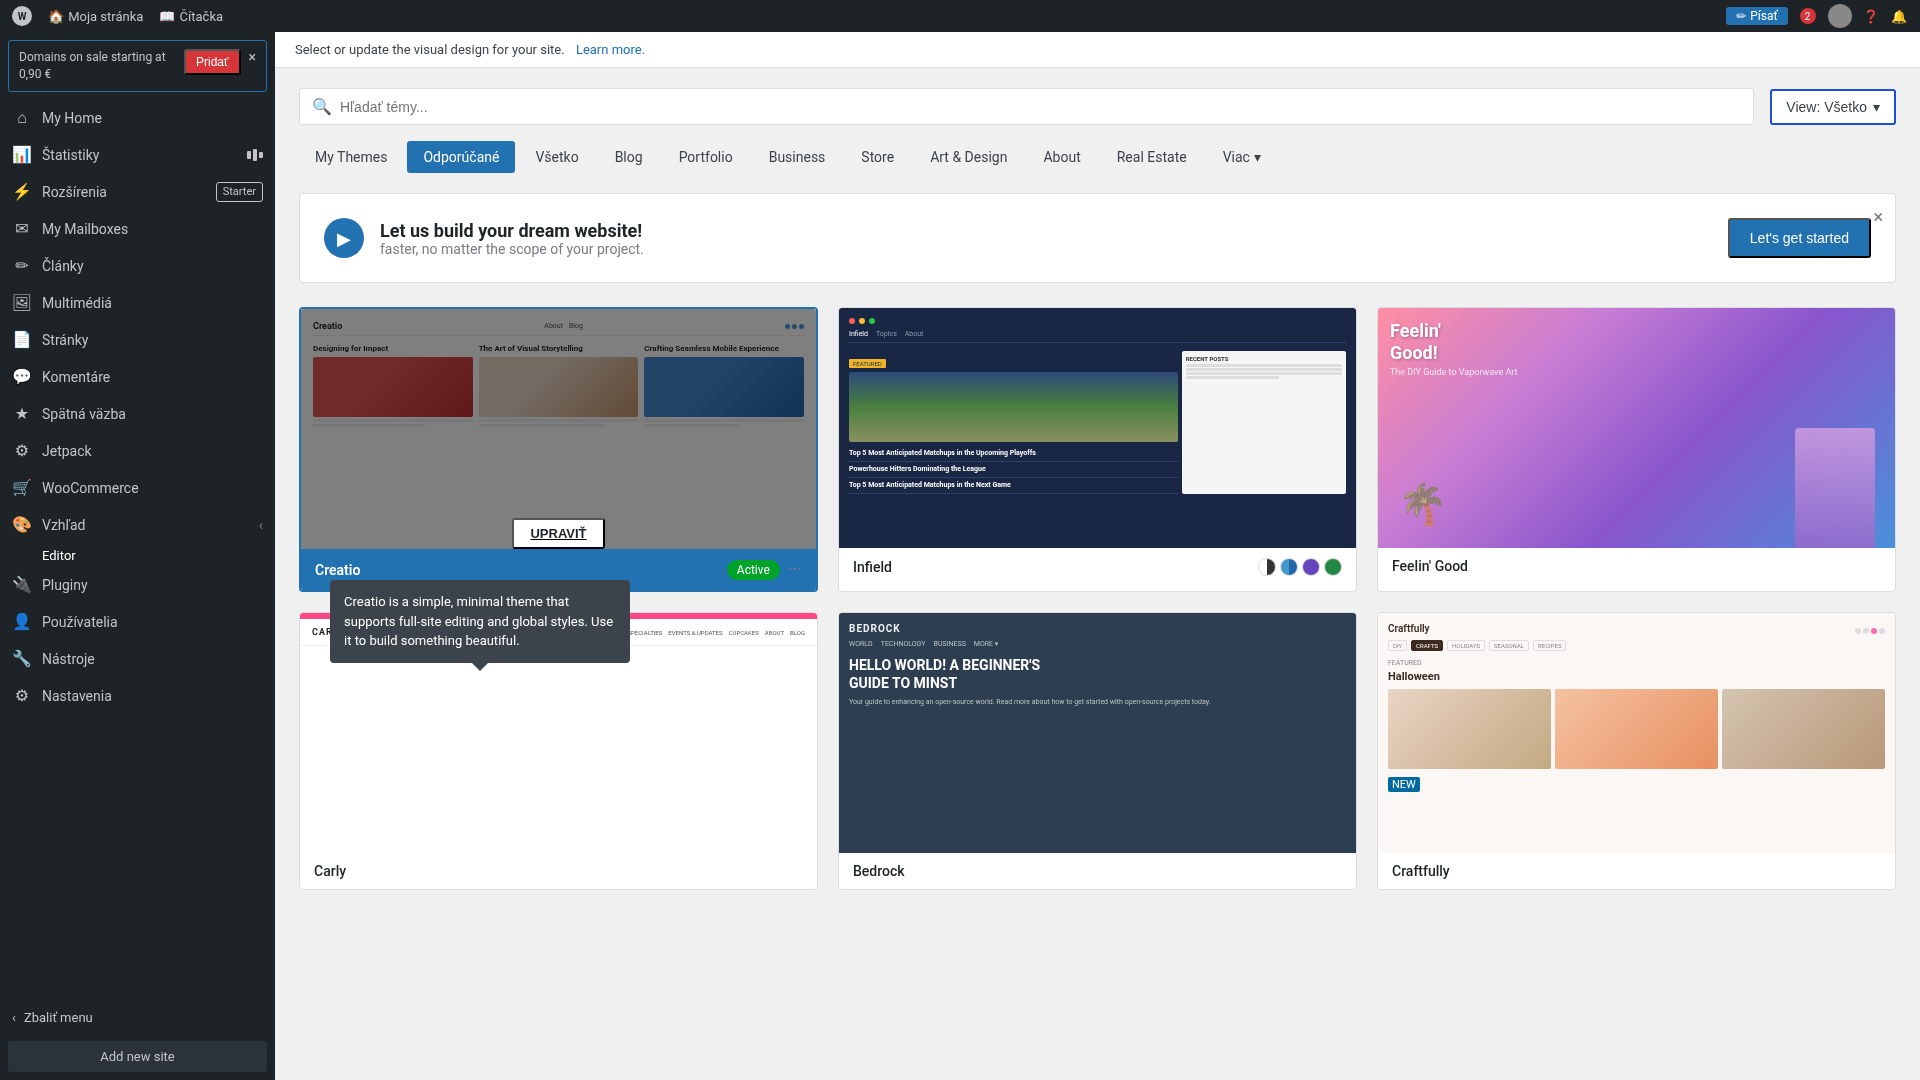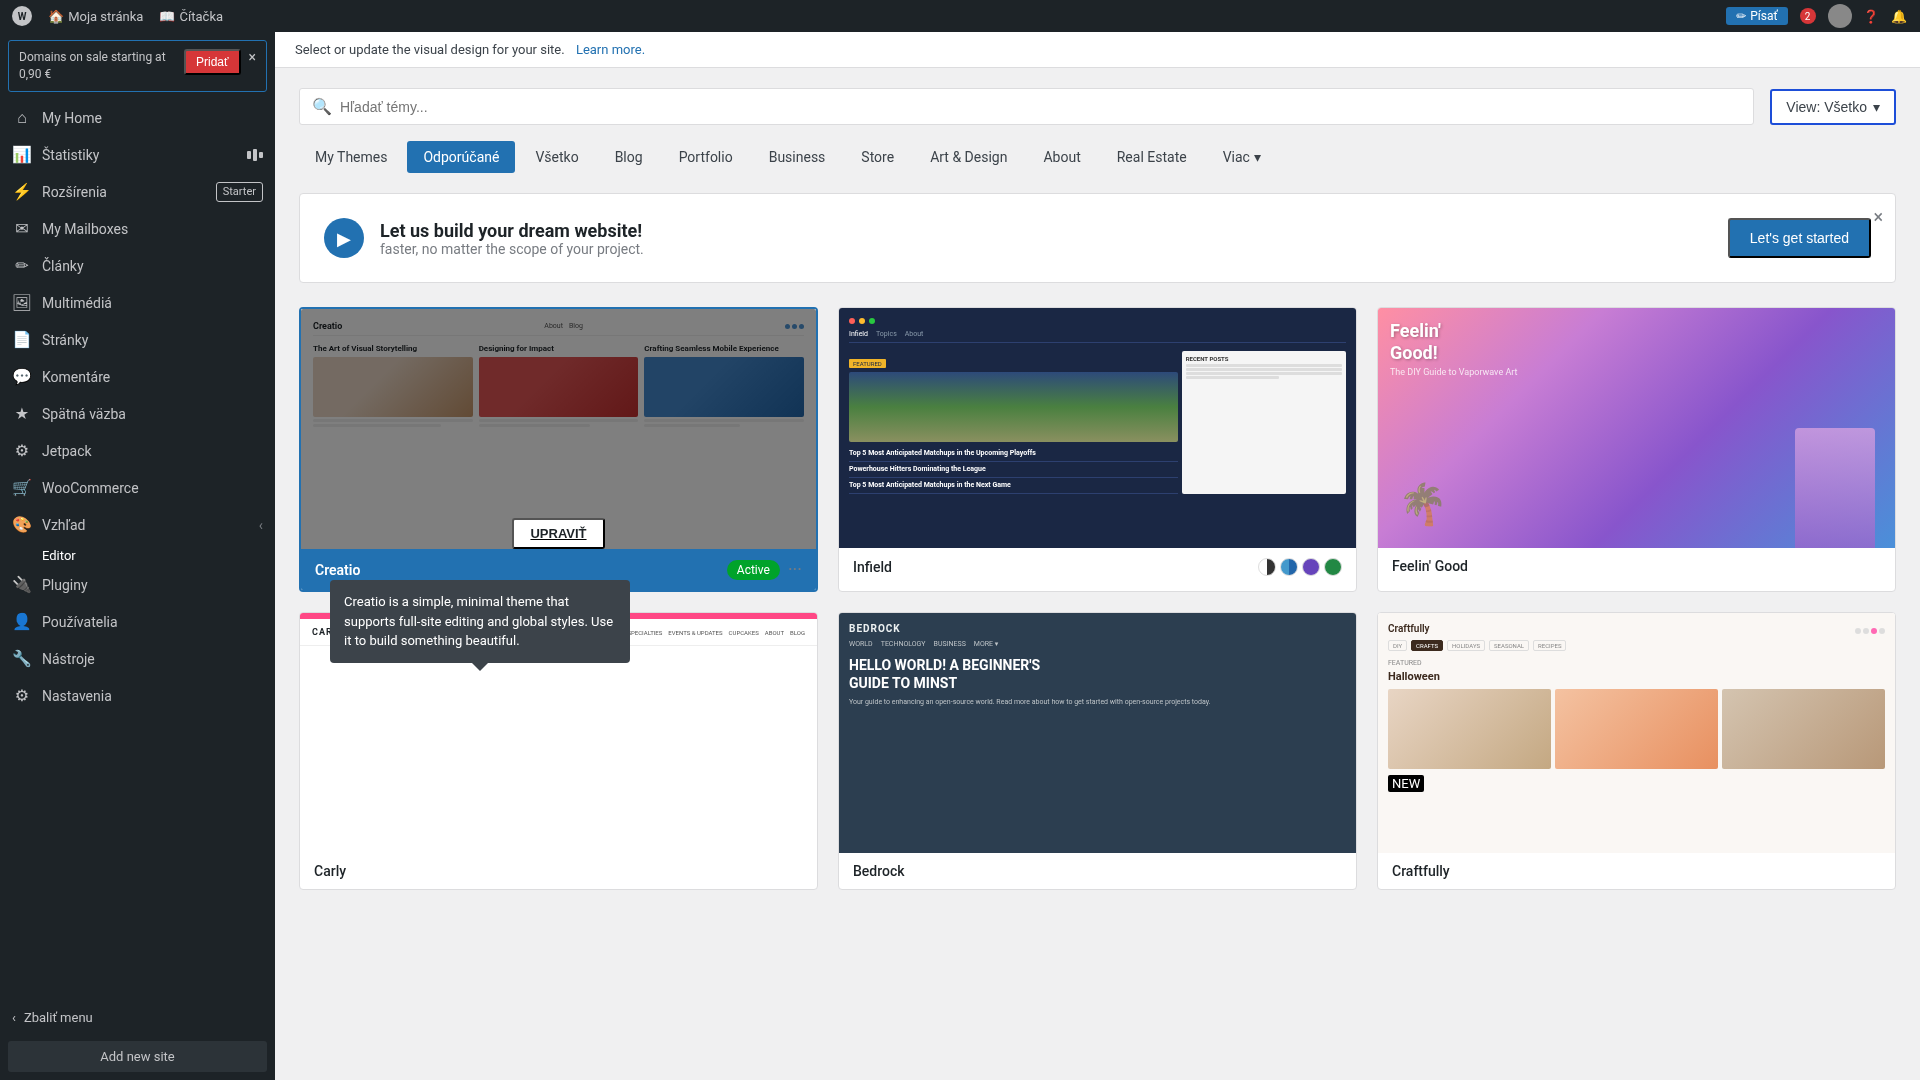--- a/index.html
+++ b/index.html
@@ -374,21 +374,21 @@
     .craftfully-featured { font-size: 7px; color: #888; margin-bottom: 3px; }
     .craftfully-post-title { font-size: 11px; font-weight: bold; color: #3c2a1e; margin-bottom: 6px; }
     .craftfully-img-grid { display: grid; grid-template-columns: repeat(3, 1fr); gap: 4px; height: 80px; }
     .craftfully-img { border-radius: 2px; overflow: hidden; }
     .craftfully-img-1 { background: linear-gradient(135deg, #e8d5c4, #c4a882); }
     .craftfully-img-2 { background: linear-gradient(135deg, #f4c2a1, #e89060); }
     .craftfully-img-3 { background: linear-gradient(135deg, #d4c4b0, #b89878); }
     .craftfully-dots { display: flex; gap: 2px; margin-top: 4px; justify-content: flex-end; }
     .craftfully-dot { width: 6px; height: 6px; border-radius: 50%; background: #ddd; }
     .craftfully-dot.pink { background: #ff69b4; }
-    .craftfully-label { background: #000000; color: #fff; font-size: 13px; padding: 1px 4px; border-radius: 2px; display: inline-block; margin-top: 2px; }
+    .craftfully-label { background: #0369a1; color: #fff; font-size: 11px; padding: 1px 4px; border-radius: 2px; display: inline-block; margin-top: 2px; }
 
     
     .theme-footer {
       padding: 10px 14px;
       display: flex;
       align-items: center;
       justify-content: space-between;
     }
     .theme-name { font-size: 14px; font-weight: 500; color: #1d2327; }
     .theme-active-badge { background: #00a32a; color: #fff; padding: 3px 10px; border-radius: 20px; font-size: 12px; }
@@ -621,30 +621,30 @@
                   <span>Blog</span>
                 </div>
                 <div class="creatio-dots">
                   <div class="creatio-dot blue"></div>
                   <div class="creatio-dot blue"></div>
                   <div class="creatio-dot blue"></div>
                 </div>
               </div>
               <div class="creatio-body">
                 <div>
+                  <div class="creatio-col-title">Designing for Impact</div>
+                  <div class="creatio-col-img creatio-img-red"></div>
+                  <div class="creatio-text-line"></div>
+                  <div class="creatio-text-line" style="width:70%"></div>
+                </div>
+                <div>
                   <div class="creatio-col-title">The Art of Visual Storytelling</div>
                   <div class="creatio-col-img creatio-img-art"></div>
                   <div class="creatio-text-line"></div>
                   <div class="creatio-text-line" style="width:80%"></div>
-                </div>
-                <div>
-                  <div class="creatio-col-title">Designing for Impact</div>
-                  <div class="creatio-col-img creatio-img-red"></div>
-                  <div class="creatio-text-line"></div>
-                  <div class="creatio-text-line" style="width:70%"></div>
                 </div>
                 <div>
                   <div class="creatio-col-title">Crafting Seamless Mobile Experience</div>
                   <div class="creatio-col-img creatio-img-blue"></div>
                   <div class="creatio-text-line"></div>
                   <div class="creatio-text-line" style="width:60%"></div>
                 </div>
               </div>
             </div>
             <div class="creatio-overlay">

